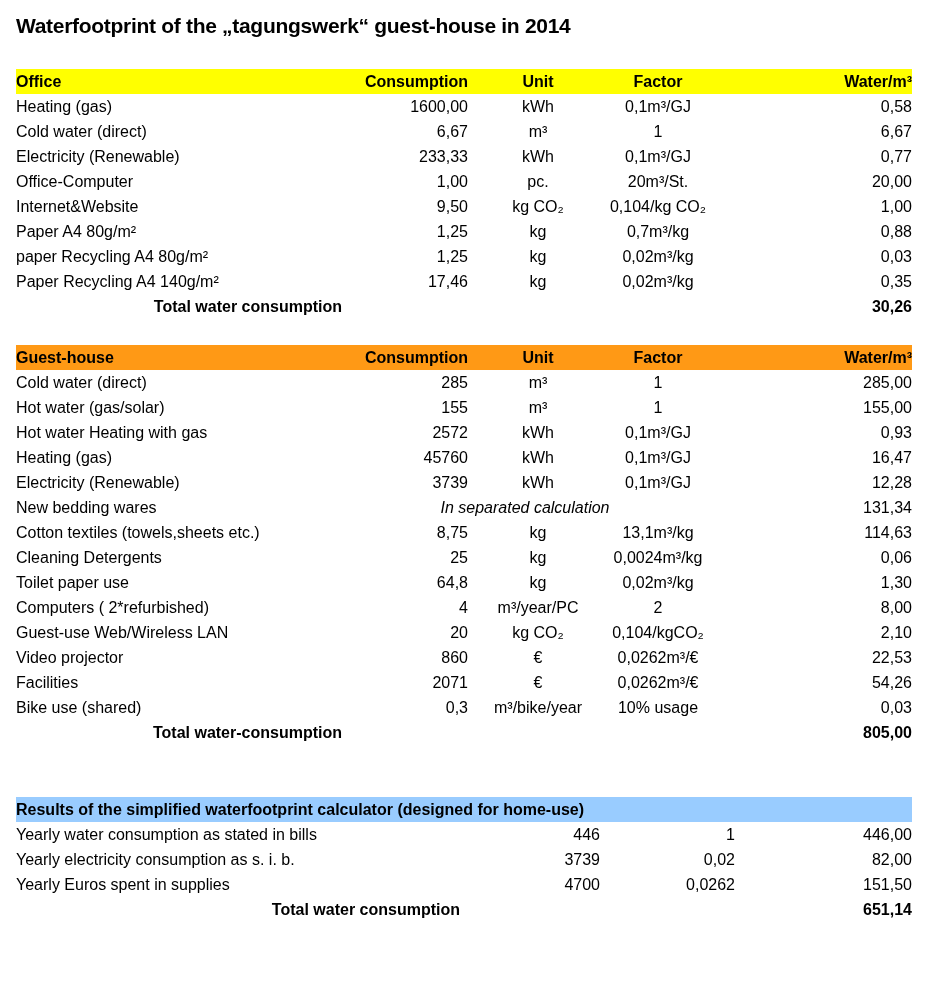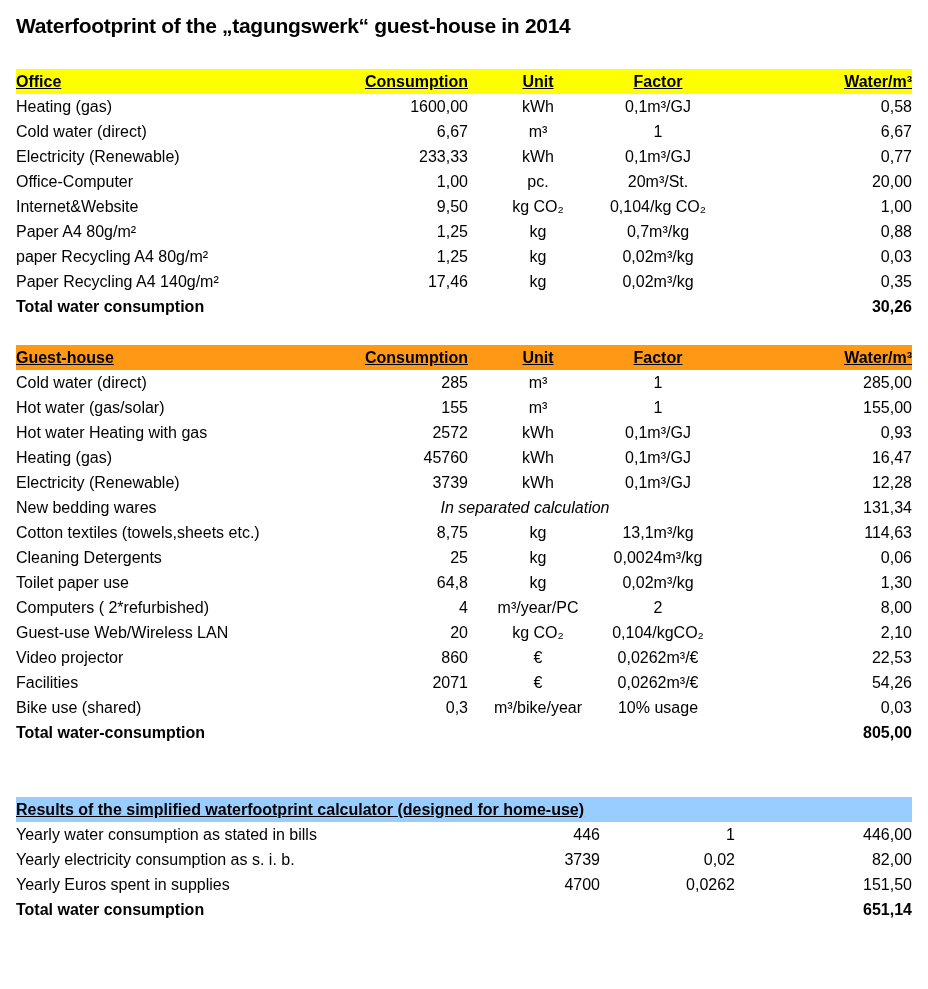--- a/index.html
+++ b/index.html
@@ -42,24 +42,24 @@
   col.c-water   { width: 204px; }
   
   col.r-label   { width: 444px; }
   col.r-value   { width: 140px; }
   col.r-factor  { width: 135px; }
   col.r-water   { width: 177px; }
 
   .num  { text-align: right; }
   .ctr  { text-align: center; }
   .lft  { text-align: left; }
-  .bold { font-weight: bold; }
+  .bold { font-weight: bold; text-align: right; }
   .italic-note { font-style: italic; text-align: center; }
 
-  tr.header-row td { font-weight: bold; text-decoration: underline; }
+  tr.header-row td { font-weight: bold; }
   #office-table      tr.header-row td { background: #FFFF00; }
   #guesthouse-table  tr.header-row td { background: #FF9915; margin-left: 23px; }
   #results-table     tr.header-row td { background: #99CCFF; }
 
   #office-table     { margin-top: 31px; }
   #guesthouse-table { margin-top: 26px; }
   #results-table    { margin-top: 52px; }
 </style>
 </head>
 <body>

